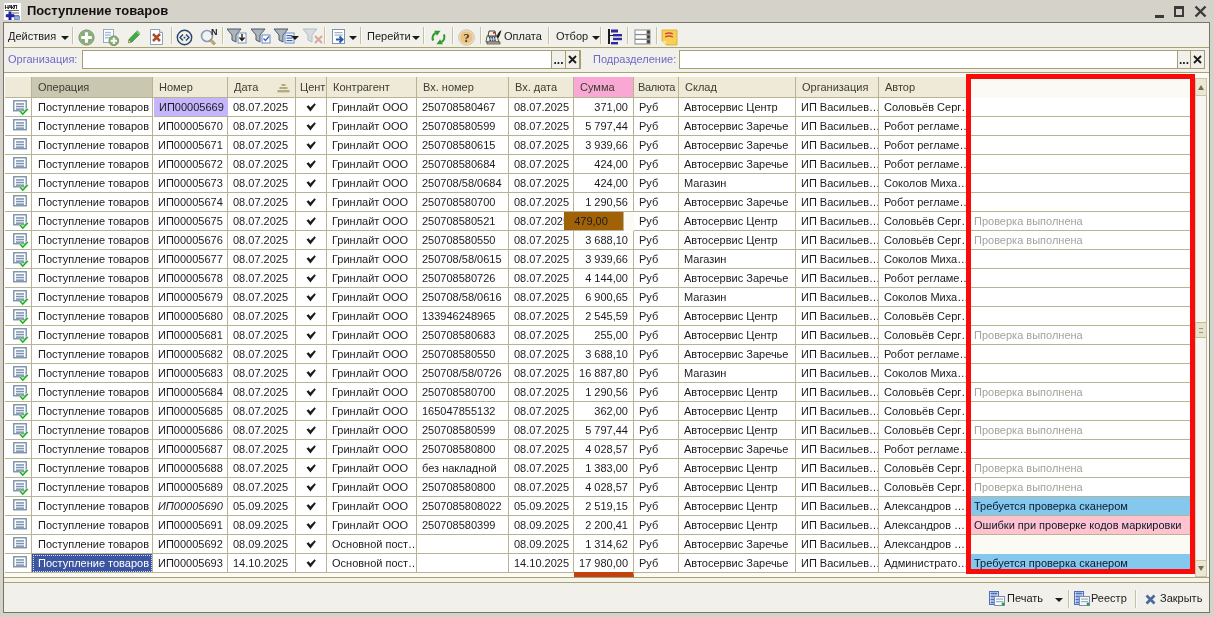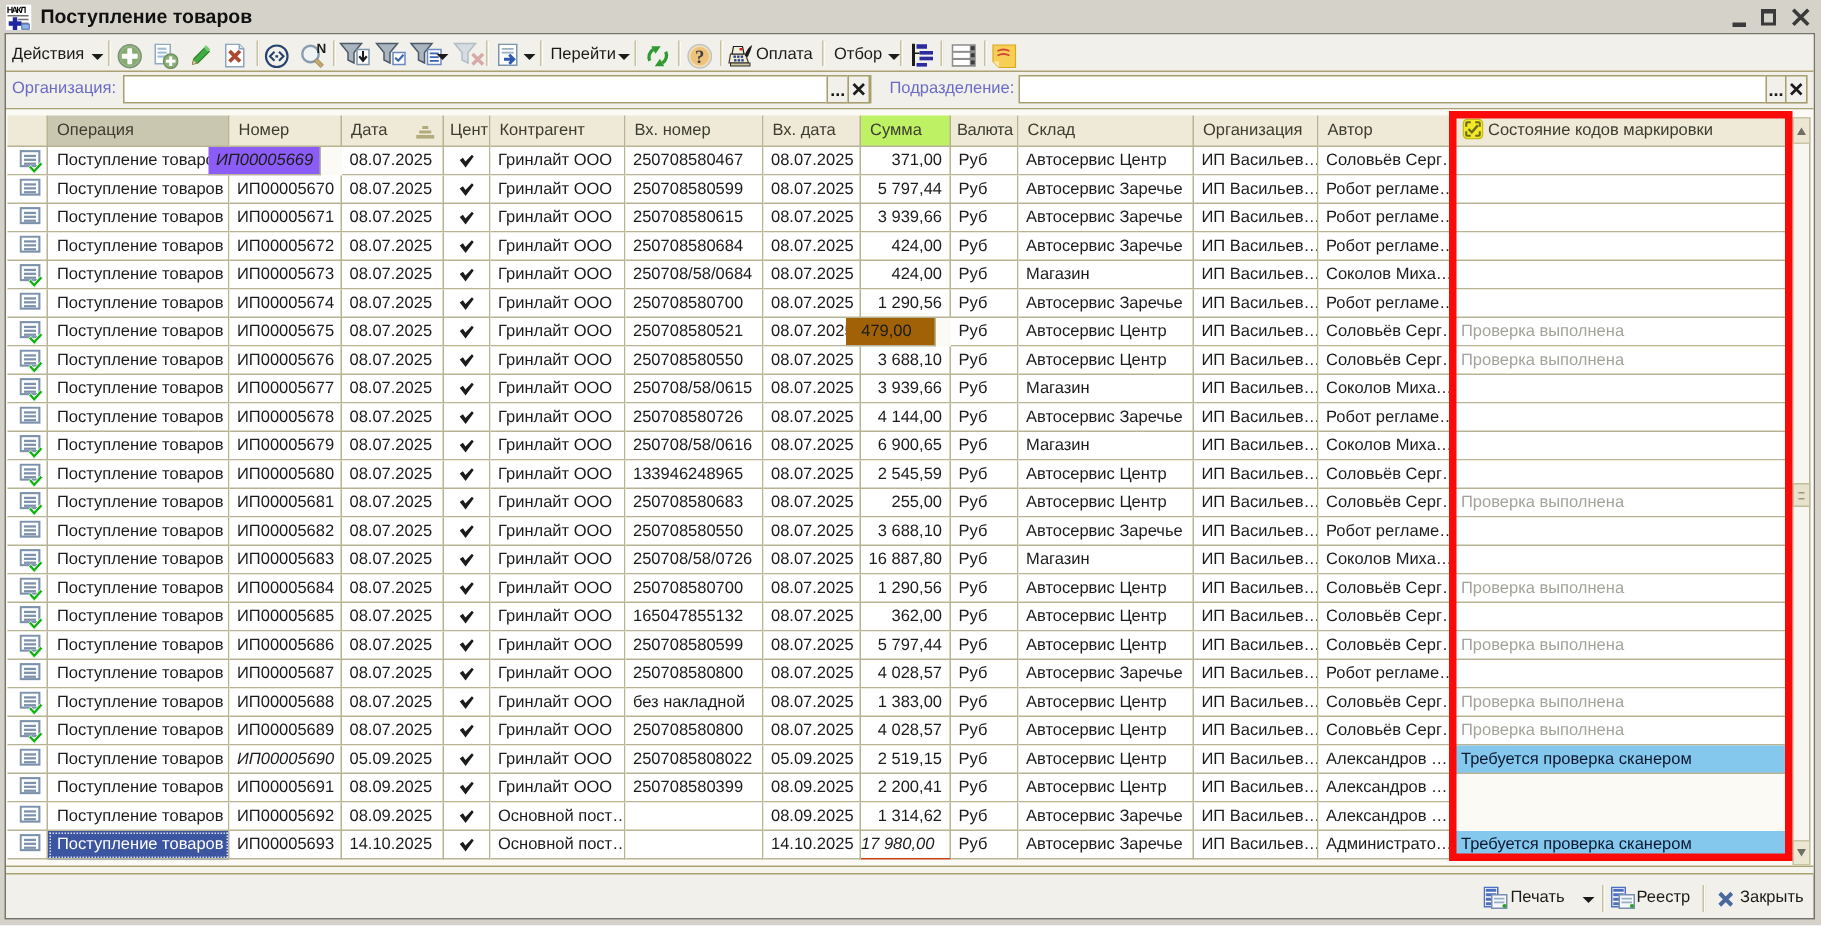--- a/index.html
+++ b/index.html
@@ -186,44 +186,36 @@
 <div style="position:absolute;left:153px;top:77px;width:68px;height:20px;background:#eeead7;border-right:1px solid #b7b393;border-bottom:1px solid #b7b393;overflow:hidden;white-space:nowrap;padding-left:6px;line-height:20px;color:#3c3c30;box-sizing:content-box">Номер</div>
 <div style="position:absolute;left:228px;top:77px;width:61px;height:20px;background:#eeead7;border-right:1px solid #b7b393;border-bottom:1px solid #b7b393;overflow:hidden;white-space:nowrap;padding-left:6px;line-height:20px;color:#3c3c30;box-sizing:content-box">Дата<svg width="13" height="9" viewBox="0 0 13 9" style="position:absolute;left:49px;top:7px">
         <rect x="4.5" y="0" width="4" height="2" fill="#b3ab7d"></rect>
         <rect x="2.5" y="3" width="8" height="2" fill="#b3ab7d"></rect>
         <rect x="0.5" y="6" width="12" height="2.4" fill="#b3ab7d"></rect>
       </svg></div>
 <div style="position:absolute;left:296px;top:77px;width:26px;height:20px;background:#eeead7;border-right:1px solid #b7b393;border-bottom:1px solid #b7b393;overflow:hidden;white-space:nowrap;padding-left:4px;line-height:20px;color:#3c3c30;box-sizing:content-box">Центр.</div>
 <div style="position:absolute;left:327px;top:77px;width:83px;height:20px;background:#eeead7;border-right:1px solid #b7b393;border-bottom:1px solid #b7b393;overflow:hidden;white-space:nowrap;padding-left:6px;line-height:20px;color:#3c3c30;box-sizing:content-box">Контрагент</div>
 <div style="position:absolute;left:417px;top:77px;width:85px;height:20px;background:#eeead7;border-right:1px solid #b7b393;border-bottom:1px solid #b7b393;overflow:hidden;white-space:nowrap;padding-left:6px;line-height:20px;color:#3c3c30;box-sizing:content-box">Вх. номер</div>
 <div style="position:absolute;left:509px;top:77px;width:58px;height:20px;background:#eeead7;border-right:1px solid #b7b393;border-bottom:1px solid #b7b393;overflow:hidden;white-space:nowrap;padding-left:6px;line-height:20px;color:#3c3c30;box-sizing:content-box">Вх. дата</div>
-<div style="position:absolute;left:574px;top:77px;width:53px;height:20px;background:#bef264;border-right:1px solid #b7b393;border-bottom:1px solid #b7b393;overflow:hidden;white-space:nowrap;padding-left:6px;line-height:20px;color:#3c3c30;box-sizing:content-box">Сумма</div>
+<div style="position:absolute;left:574px;top:77px;width:53px;height:20px;background:#f9a8d4;border-right:1px solid #b7b393;border-bottom:1px solid #b7b393;overflow:hidden;white-space:nowrap;padding-left:6px;line-height:20px;color:#3c3c30;box-sizing:content-box">Сумма</div>
 <div style="position:absolute;left:634px;top:77px;width:40px;height:20px;background:#eeead7;border-right:1px solid #b7b393;border-bottom:1px solid #b7b393;overflow:hidden;white-space:nowrap;padding-left:4px;line-height:20px;color:#3c3c30;box-sizing:content-box;letter-spacing:-0.3px">Валюта</div>
 <div style="position:absolute;left:679px;top:77px;width:110px;height:20px;background:#eeead7;border-right:1px solid #b7b393;border-bottom:1px solid #b7b393;overflow:hidden;white-space:nowrap;padding-left:6px;line-height:20px;color:#3c3c30;box-sizing:content-box">Склад</div>
 <div style="position:absolute;left:796px;top:77px;width:76px;height:20px;background:#eeead7;border-right:1px solid #b7b393;border-bottom:1px solid #b7b393;overflow:hidden;white-space:nowrap;padding-left:6px;line-height:20px;color:#3c3c30;box-sizing:content-box">Организация</div>
 <div style="position:absolute;left:879px;top:77px;width:83px;height:20px;background:#eeead7;border-right:1px solid #b7b393;border-bottom:1px solid #b7b393;overflow:hidden;white-space:nowrap;padding-left:6px;line-height:20px;color:#3c3c30;box-sizing:content-box">Автор</div>
-<div style="position:absolute;left:969px;top:77px;width:198px;height:20px;background:#eeead7;border-right:1px solid #b7b393;border-bottom:1px solid #b7b393;overflow:hidden;white-space:nowrap;padding-left:23px;line-height:20px;color:#3c3c30;box-sizing:content-box">Состояние кодов маркировки<svg width="14" height="14" viewBox="0 0 14 14" style="position:absolute;left:6px;top:2px">
-        <rect x="0.5" y="0.5" width="13" height="13" rx="3" fill="#f4e926" stroke="#c8bc1a" stroke-width="1"></rect>
-        <path d="M2.5 5.5 L2.5 3.2 Q2.5 2.5 3.2 2.5 L5.5 2.5" fill="none" stroke="#6b6b1f" stroke-width="1.4"></path>
-        <path d="M8.5 2.5 L10.8 2.5 Q11.5 2.5 11.5 3.2 L11.5 5.5" fill="none" stroke="#6b6b1f" stroke-width="1.4"></path>
-        <path d="M2.5 8.5 L2.5 10.8 Q2.5 11.5 3.2 11.5 L5.5 11.5" fill="none" stroke="#6b6b1f" stroke-width="1.4"></path>
-        <path d="M11.5 8.5 L11.5 10.8 Q11.5 11.5 10.8 11.5 L8.5 11.5" fill="none" stroke="#6b6b1f" stroke-width="1.4"></path>
-        <path d="M4 7 L6.2 9.2 L10.2 4.6" fill="none" stroke="#6b6b1f" stroke-width="1.6"></path>
-      </svg></div>
 <div style="position:absolute;left:5px;top:98px;width:26px;height:18px;border-right:1px solid #b7b393;border-bottom:1px solid #b7b393;overflow:hidden;white-space:nowrap;line-height:18px;box-sizing:content-box;background:#fff;">
       <svg width="17" height="16" viewBox="0 0 17 16" style="position:absolute;left:8px;top:2px">
         <rect x="0.75" y="0.75" width="12.5" height="10" fill="#fcfdfe" stroke="#7c92ac" stroke-width="1.4"></rect>
         <rect x="3" y="3.2" width="8" height="1.5" fill="#7c92ac"></rect>
         <rect x="3" y="5.8" width="8" height="1.5" fill="#7c92ac"></rect>
         <rect x="3" y="8.4" width="8" height="1.5" fill="#7c92ac"></rect>
         <path d="M7.6 10.2 L9.8 12.8 L14.0 8.0 L15.4 9.4 L9.8 15.6 L6.2 11.6 Z" fill="#10b010" stroke="#e8f8e8" stroke-width="0.6"></path>
       </svg>
     </div>
 <div style="position:absolute;left:32px;top:98px;width:120px;height:18px;border-right:1px solid #b7b393;border-bottom:1px solid #b7b393;overflow:hidden;white-space:nowrap;line-height:18px;box-sizing:content-box;background:#fff;padding-left:6px;width:114px;">Поступление товаров</div>
-<div style="position:absolute;left:139px;top:98px;width:74px;height:18px;border-right:1px solid #b7b393;border-bottom:1px solid #b7b393;overflow:hidden;white-space:nowrap;line-height:18px;box-sizing:content-box;background:#8b5cf6;padding-left:5px;width:69px;font-style:italic;">ИП00005669</div>
+<div style="position:absolute;left:154px;top:98px;width:74px;height:18px;border-right:1px solid #b7b393;border-bottom:1px solid #b7b393;overflow:hidden;white-space:nowrap;line-height:18px;box-sizing:content-box;background:#c4b5fd;padding-left:5px;width:69px;">ИП00005669</div>
 <div style="position:absolute;left:228px;top:98px;width:67px;height:18px;border-right:1px solid #b7b393;border-bottom:1px solid #b7b393;overflow:hidden;white-space:nowrap;line-height:18px;box-sizing:content-box;background:#fff;padding-left:5px;width:62px;">08.07.2025</div>
 <div style="position:absolute;left:296px;top:98px;width:30px;height:18px;border-right:1px solid #b7b393;border-bottom:1px solid #b7b393;overflow:hidden;white-space:nowrap;line-height:18px;box-sizing:content-box;background:#fff;">
       <svg width="10" height="9" viewBox="0 0 10 9" style="position:absolute;left:10px;top:5px">
         <path d="M0.5 3.6 L2.6 2.2 L4.3 4.6 L8.6 0.2 L9.8 1.4 L4.4 8.6 Z" fill="#1b1b1b"></path>
       </svg>
     </div>
 <div style="position:absolute;left:327px;top:98px;width:89px;height:18px;border-right:1px solid #b7b393;border-bottom:1px solid #b7b393;overflow:hidden;white-space:nowrap;line-height:18px;box-sizing:content-box;background:#fff;padding-left:5px;width:84px;">Гринлайт ООО</div>
 <div style="position:absolute;left:417px;top:98px;width:91px;height:18px;border-right:1px solid #b7b393;border-bottom:1px solid #b7b393;overflow:hidden;white-space:nowrap;line-height:18px;box-sizing:content-box;background:#fff;padding-left:5px;width:86px;">250708580467</div>
 <div style="position:absolute;left:509px;top:98px;width:64px;height:18px;border-right:1px solid #b7b393;border-bottom:1px solid #b7b393;overflow:hidden;white-space:nowrap;line-height:18px;box-sizing:content-box;background:#fff;padding-left:5px;width:59px;">08.07.2025</div>
 <div style="position:absolute;left:574px;top:98px;width:59px;height:18px;border-right:1px solid #b7b393;border-bottom:1px solid #b7b393;overflow:hidden;white-space:nowrap;line-height:18px;box-sizing:content-box;background:#fff;text-align:right;padding-right:5px;width:54px;">371,00</div>
@@ -787,20 +779,21 @@
       </svg>
     </div>
 <div style="position:absolute;left:327px;top:516px;width:89px;height:18px;border-right:1px solid #b7b393;border-bottom:1px solid #b7b393;overflow:hidden;white-space:nowrap;line-height:18px;box-sizing:content-box;background:#fff;padding-left:5px;width:84px;">Гринлайт ООО</div>
 <div style="position:absolute;left:417px;top:516px;width:91px;height:18px;border-right:1px solid #b7b393;border-bottom:1px solid #b7b393;overflow:hidden;white-space:nowrap;line-height:18px;box-sizing:content-box;background:#fff;padding-left:5px;width:86px;">250708580399</div>
 <div style="position:absolute;left:509px;top:516px;width:64px;height:18px;border-right:1px solid #b7b393;border-bottom:1px solid #b7b393;overflow:hidden;white-space:nowrap;line-height:18px;box-sizing:content-box;background:#fff;padding-left:5px;width:59px;">08.09.2025</div>
 <div style="position:absolute;left:574px;top:516px;width:59px;height:18px;border-right:1px solid #b7b393;border-bottom:1px solid #b7b393;overflow:hidden;white-space:nowrap;line-height:18px;box-sizing:content-box;background:#fff;text-align:right;padding-right:5px;width:54px;">2 200,41</div>
 <div style="position:absolute;left:634px;top:516px;width:44px;height:18px;border-right:1px solid #b7b393;border-bottom:1px solid #b7b393;overflow:hidden;white-space:nowrap;line-height:18px;box-sizing:content-box;background:#fff;padding-left:5px;width:39px;">Руб</div>
 <div style="position:absolute;left:679px;top:516px;width:116px;height:18px;border-right:1px solid #b7b393;border-bottom:1px solid #b7b393;overflow:hidden;white-space:nowrap;line-height:18px;box-sizing:content-box;background:#fff;padding-left:5px;width:111px;">Автосервис Центр</div>
 <div style="position:absolute;left:796px;top:516px;width:82px;height:18px;border-right:1px solid #b7b393;border-bottom:1px solid #b7b393;overflow:hidden;white-space:nowrap;line-height:18px;box-sizing:content-box;background:#fff;padding-left:5px;width:77px;">ИП Васильев…</div>
 <div style="position:absolute;left:879px;top:516px;width:89px;height:18px;border-right:1px solid #b7b393;border-bottom:1px solid #b7b393;overflow:hidden;white-space:nowrap;line-height:18px;box-sizing:content-box;background:#fff;padding-left:5px;width:84px;">Александров …</div>
+<div style="position:absolute;left:969px;top:516px;width:221px;height:18px;border-right:1px solid #b7b393;border-bottom:1px solid #b7b393;overflow:hidden;white-space:nowrap;line-height:18px;box-sizing:content-box;background:#ffc2cf;color:#0c1830;padding-left:5px;width:216px;">Ошибки при проверке кодов маркировки</div>
 <div style="position:absolute;left:5px;top:535px;width:26px;height:18px;border-right:1px solid #b7b393;border-bottom:1px solid #b7b393;overflow:hidden;white-space:nowrap;line-height:18px;box-sizing:content-box;background:#fff;">
       <svg width="17" height="16" viewBox="0 0 17 16" style="position:absolute;left:8px;top:2px">
         <rect x="0.75" y="0.75" width="12.5" height="10" fill="#fcfdfe" stroke="#7c92ac" stroke-width="1.4"></rect>
         <rect x="3" y="3.2" width="8" height="1.5" fill="#7c92ac"></rect>
         <rect x="3" y="5.8" width="8" height="1.5" fill="#7c92ac"></rect>
         <rect x="3" y="8.4" width="8" height="1.5" fill="#7c92ac"></rect>
       </svg>
     </div>
 <div style="position:absolute;left:32px;top:535px;width:120px;height:18px;border-right:1px solid #b7b393;border-bottom:1px solid #b7b393;overflow:hidden;white-space:nowrap;line-height:18px;box-sizing:content-box;background:#fff;padding-left:6px;width:114px;">Поступление товаров</div>
 <div style="position:absolute;left:153px;top:535px;width:74px;height:18px;border-right:1px solid #b7b393;border-bottom:1px solid #b7b393;overflow:hidden;white-space:nowrap;line-height:18px;box-sizing:content-box;background:#fff;padding-left:5px;width:69px;">ИП00005692</div>
@@ -830,21 +823,21 @@
 <div style="position:absolute;left:153px;top:554px;width:74px;height:18px;border-right:1px solid #b7b393;border-bottom:1px solid #b7b393;overflow:hidden;white-space:nowrap;line-height:18px;box-sizing:content-box;background:#fff;padding-left:5px;width:69px;">ИП00005693</div>
 <div style="position:absolute;left:228px;top:554px;width:67px;height:18px;border-right:1px solid #b7b393;border-bottom:1px solid #b7b393;overflow:hidden;white-space:nowrap;line-height:18px;box-sizing:content-box;background:#fff;padding-left:5px;width:62px;">14.10.2025</div>
 <div style="position:absolute;left:296px;top:554px;width:30px;height:18px;border-right:1px solid #b7b393;border-bottom:1px solid #b7b393;overflow:hidden;white-space:nowrap;line-height:18px;box-sizing:content-box;background:#fff;">
       <svg width="10" height="9" viewBox="0 0 10 9" style="position:absolute;left:10px;top:5px">
         <path d="M0.5 3.6 L2.6 2.2 L4.3 4.6 L8.6 0.2 L9.8 1.4 L4.4 8.6 Z" fill="#1b1b1b"></path>
       </svg>
     </div>
 <div style="position:absolute;left:327px;top:554px;width:89px;height:18px;border-right:1px solid #b7b393;border-bottom:1px solid #b7b393;overflow:hidden;white-space:nowrap;line-height:18px;box-sizing:content-box;background:#fff;padding-left:5px;width:84px;">Основной пост…</div>
 <div style="position:absolute;left:417px;top:554px;width:91px;height:18px;border-right:1px solid #b7b393;border-bottom:1px solid #b7b393;overflow:hidden;white-space:nowrap;line-height:18px;box-sizing:content-box;background:#fff;padding-left:5px;width:86px;"></div>
 <div style="position:absolute;left:509px;top:554px;width:64px;height:18px;border-right:1px solid #b7b393;border-bottom:1px solid #b7b393;overflow:hidden;white-space:nowrap;line-height:18px;box-sizing:content-box;background:#fff;padding-left:5px;width:59px;">14.10.2025</div>
-<div style="position:absolute;left:574px;top:554px;width:59px;height:18px;border-right:1px solid #b7b393;border-bottom:1px solid #c2410c;overflow:hidden;white-space:nowrap;line-height:18px;box-sizing:content-box;background:#fff;padding-right:5px;width:54px;font-style:italic;">17 980,00</div>
+<div style="position:absolute;left:574px;top:554px;width:59px;height:18px;border-right:1px solid #b7b393;border-bottom:5px solid #c2410c;overflow:hidden;white-space:nowrap;line-height:18px;box-sizing:content-box;background:#fff;text-align:right;padding-right:5px;width:54px;">17 980,00</div>
 <div style="position:absolute;left:634px;top:554px;width:44px;height:18px;border-right:1px solid #b7b393;border-bottom:1px solid #b7b393;overflow:hidden;white-space:nowrap;line-height:18px;box-sizing:content-box;background:#fff;padding-left:5px;width:39px;">Руб</div>
 <div style="position:absolute;left:679px;top:554px;width:116px;height:18px;border-right:1px solid #b7b393;border-bottom:1px solid #b7b393;overflow:hidden;white-space:nowrap;line-height:18px;box-sizing:content-box;background:#fff;padding-left:5px;width:111px;">Автосервис Заречье</div>
 <div style="position:absolute;left:796px;top:554px;width:82px;height:18px;border-right:1px solid #b7b393;border-bottom:1px solid #b7b393;overflow:hidden;white-space:nowrap;line-height:18px;box-sizing:content-box;background:#fff;padding-left:5px;width:77px;">ИП Васильев…</div>
 <div style="position:absolute;left:879px;top:554px;width:89px;height:18px;border-right:1px solid #b7b393;border-bottom:1px solid #b7b393;overflow:hidden;white-space:nowrap;line-height:18px;box-sizing:content-box;background:#fff;padding-left:5px;width:84px;">Администрато…</div>
 <div style="position:absolute;left:969px;top:554px;width:221px;height:18px;border-right:1px solid #b7b393;border-bottom:1px solid #b7b393;overflow:hidden;white-space:nowrap;line-height:18px;box-sizing:content-box;background:#85c8ee;color:#0c1830;padding-left:5px;width:216px;">Требуется проверка сканером</div>
 <div style="position:absolute;left:1195px;top:78px;width:12px;height:483px;background:#f7f6f1;border-left:1px solid #d8d4bc;border-right:1px solid #b7b393;box-sizing:border-box"></div>
 <div style="position:absolute;left:1195px;top:78px;width:12px;height:18px;background:#ebe7d2;border:1px solid #c8c4a4;box-sizing:border-box"></div>
 <div style="position:absolute;left:1198px;top:85px;width:0;height:0;border-left:3.5px solid transparent;border-right:3.5px solid transparent;border-bottom:5px solid #6e6e64"></div>
 <div style="position:absolute;left:1195px;top:560px;width:12px;height:17px;background:#ebe7d2;border:1px solid #c8c4a4;box-sizing:border-box"></div>
 <div style="position:absolute;left:1198px;top:566px;width:0;height:0;border-left:3.5px solid transparent;border-right:3.5px solid transparent;border-top:5px solid #6e6e64"></div>

